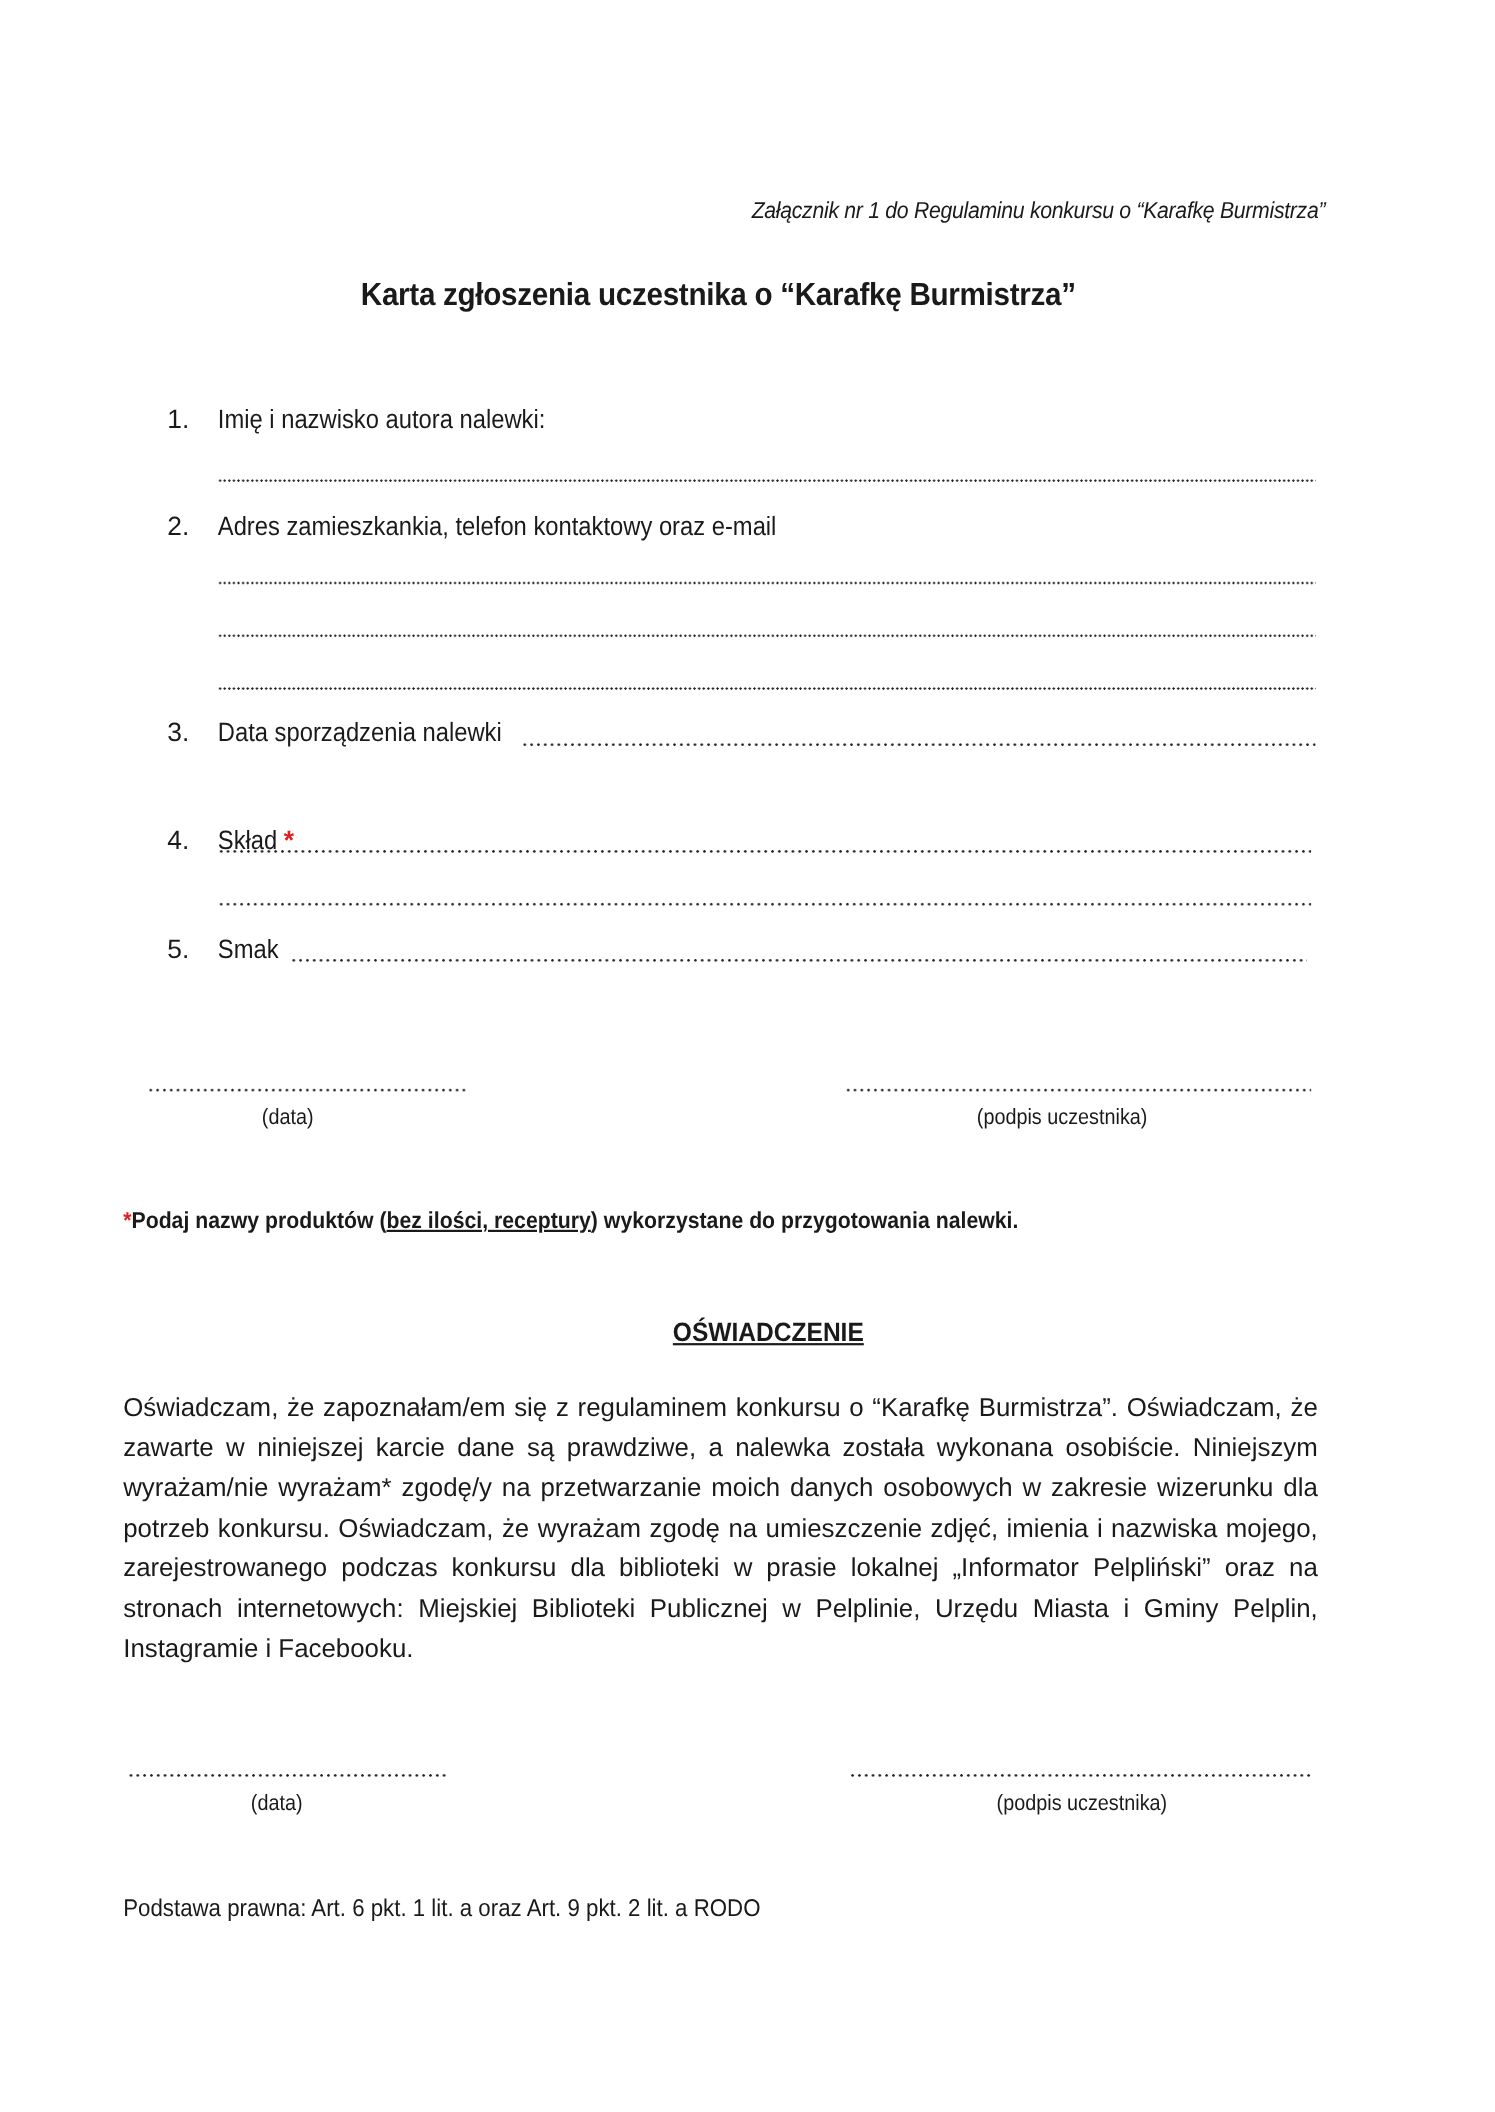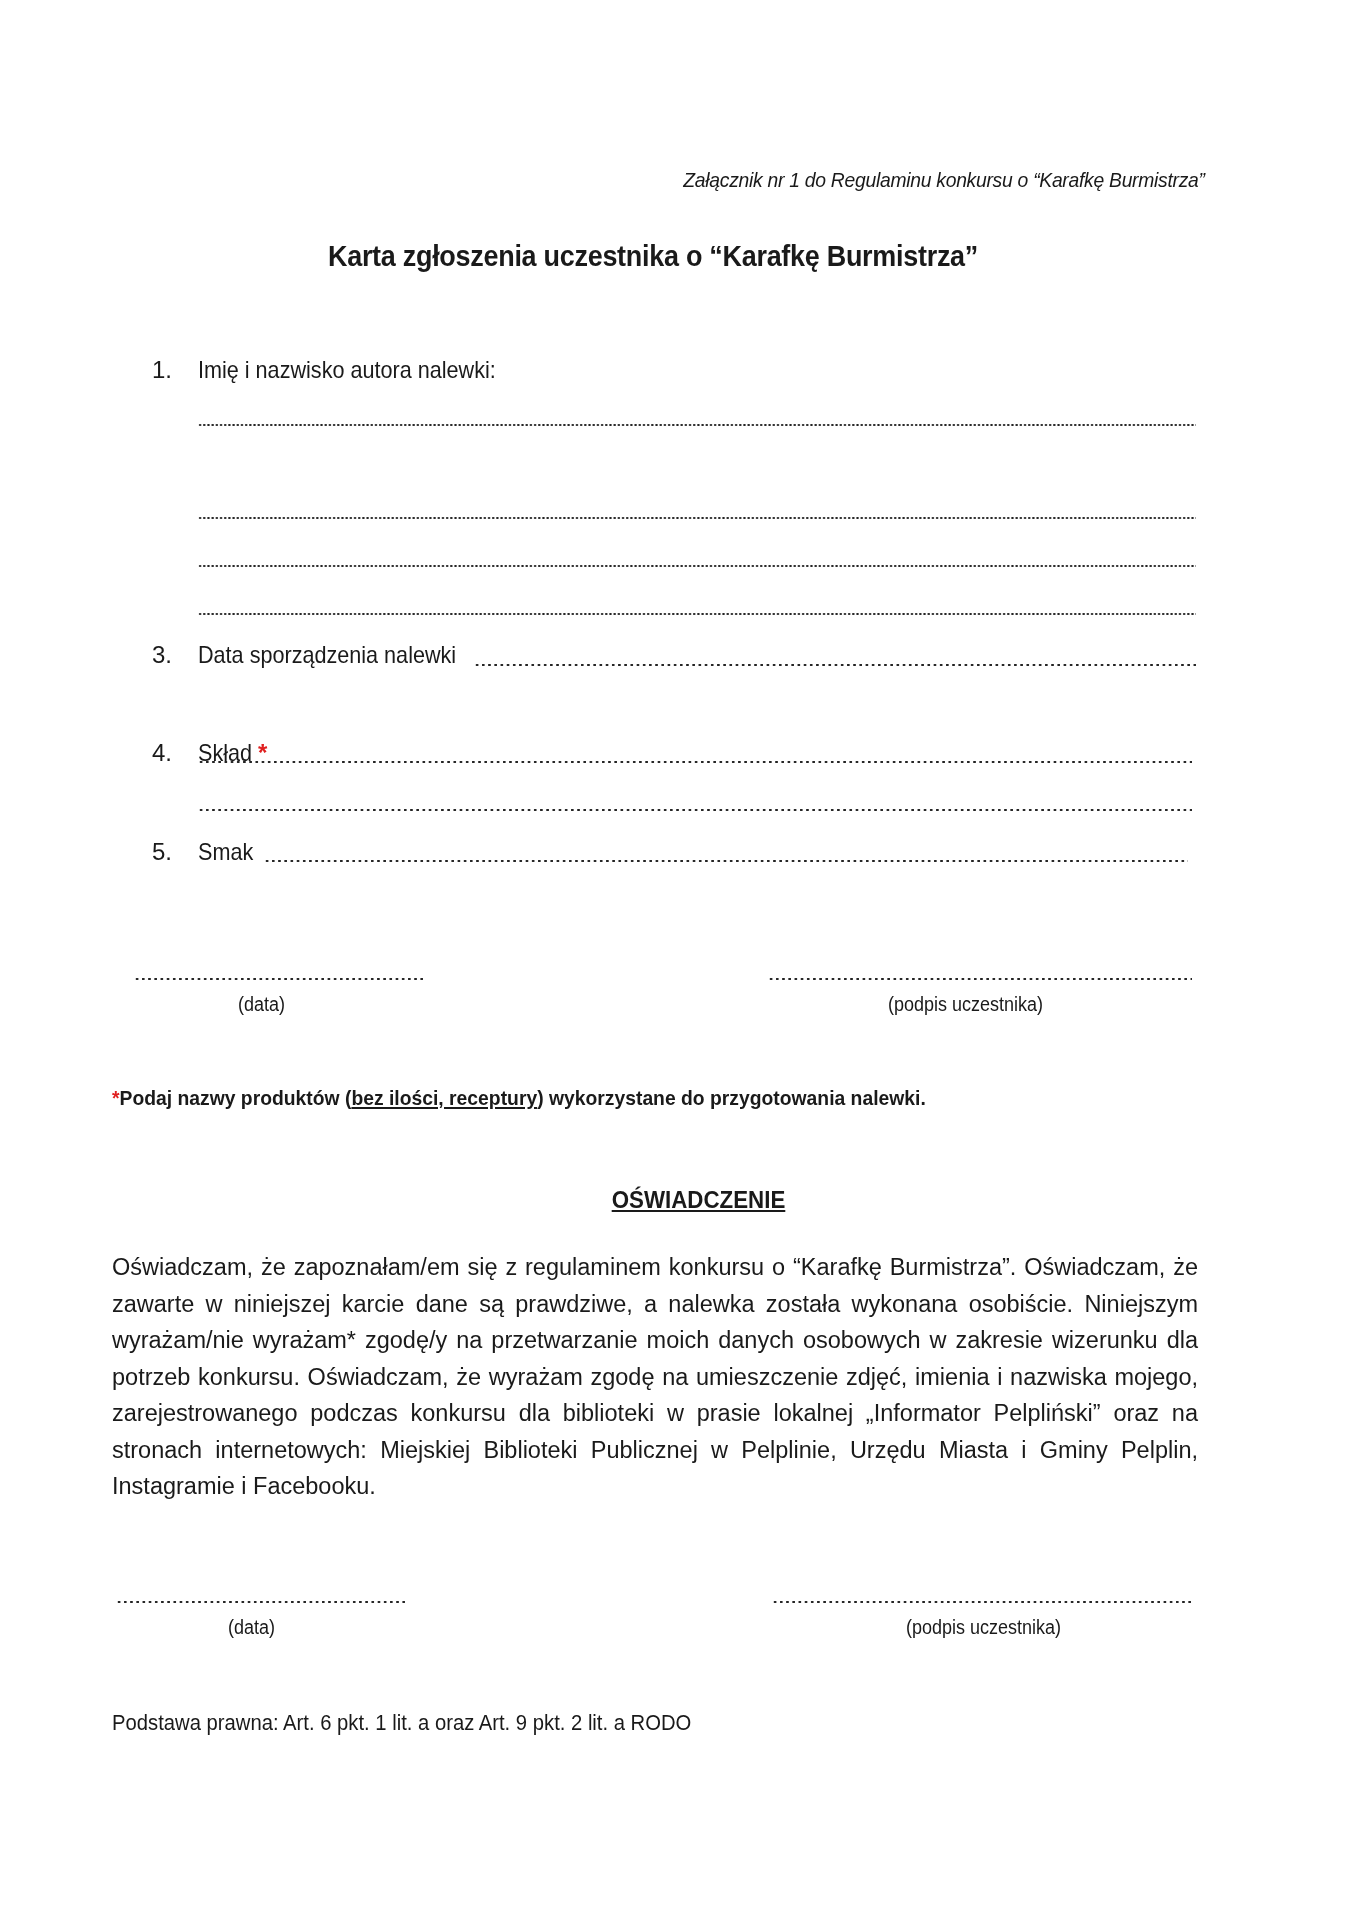--- a/index.html
+++ b/index.html
@@ -1,20 +1,20 @@
 <!DOCTYPE html>
 <html><head>
 <meta charset="utf-8">
 <style>
   html, body { margin: 0; padding: 0; background: #ffffff; }
   body {
     width: 1359px; height: 1920px; position: relative; overflow: hidden;
     font-family: "Liberation Sans", sans-serif; color: #1a1a1a;
   }
-  .page { position: absolute; left: 0; top: 4px; width: 1359px; height: 1720px; background: #fff; }
+  .page { position: absolute; left: 0; top: 16px; width: 1359px; height: 1720px; background: #fff; }
 
   .attachment-note {
     position: absolute; right: 154px; top: 164px;
     font-size: 21px; font-style: italic; letter-spacing: -0.3px;
     transform: scaleX(0.92); transform-origin: right center;
   }
   .form-title {
     position: absolute; left: 0; width: 1306px; top: 236px; text-align: center;
     font-size: 29px; font-weight: bold; letter-spacing: -0.3px;
     transform: scaleX(0.93); transform-origin: center;
@@ -68,20 +68,23 @@
 <div class="page">
 
   <div class="attachment-note">Załącznik nr 1 do Regulaminu konkursu o “Karafkę Burmistrza”</div>
   <div class="form-title">Karta zgłoszenia uczestnika o “Karafkę Burmistrza”</div>
 
   <div class="field-row" style="top:352px;">
     <span class="num">1.</span><span class="label">Imię i nazwisko autora nalewki:</span>
   </div>
   <div class="dots" style="left:198px; width:998px; top:419px;"></div>
 
+  <div class="field-row" style="top:449px;">
+    <span class="num">2.</span><span class="label">Adres zamieszkankia,  telefon kontaktowy oraz e-mail</span>
+  </div>
   <div class="dots" style="left:198px; width:998px; top:512px;"></div>
   <div class="dots" style="left:198px; width:998px; top:560px;"></div>
   <div class="dots" style="left:198px; width:998px; top:608px;"></div>
 
   <div class="field-row" style="top:637px;">
     <span class="num">3.</span><span class="label">Data sporządzenia nalewki</span>
   </div>
   <div class="dots-inline" style="left:474px; width:722px; top:659px;"></div>
 
   <div class="field-row" style="top:689px;margin-top:46px;">

